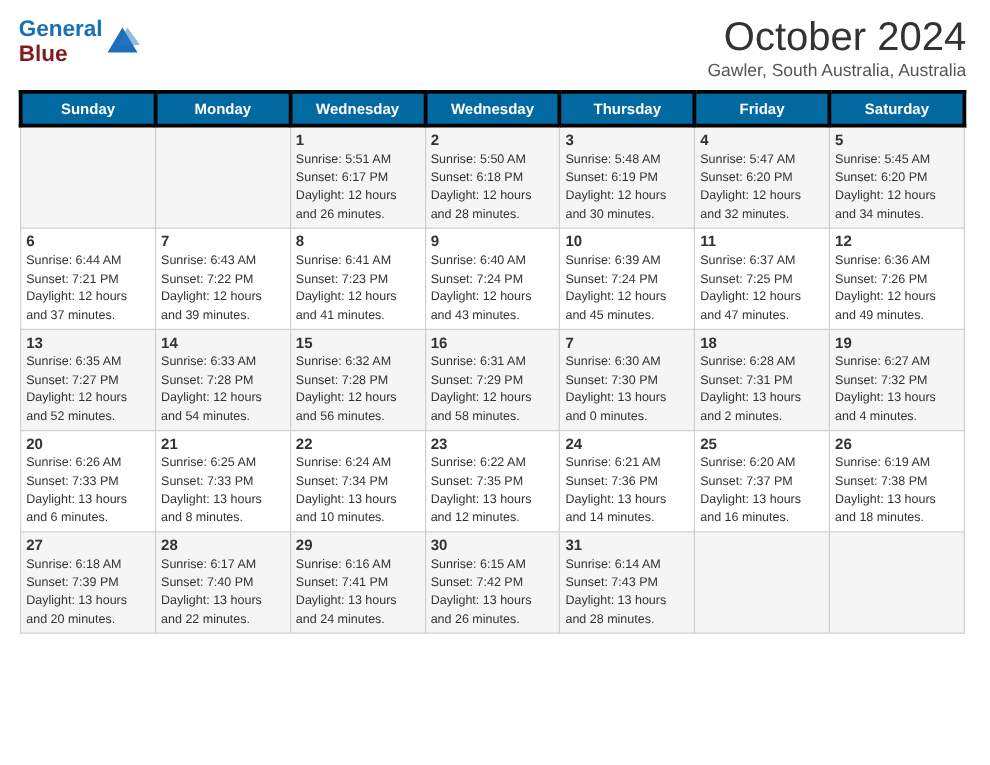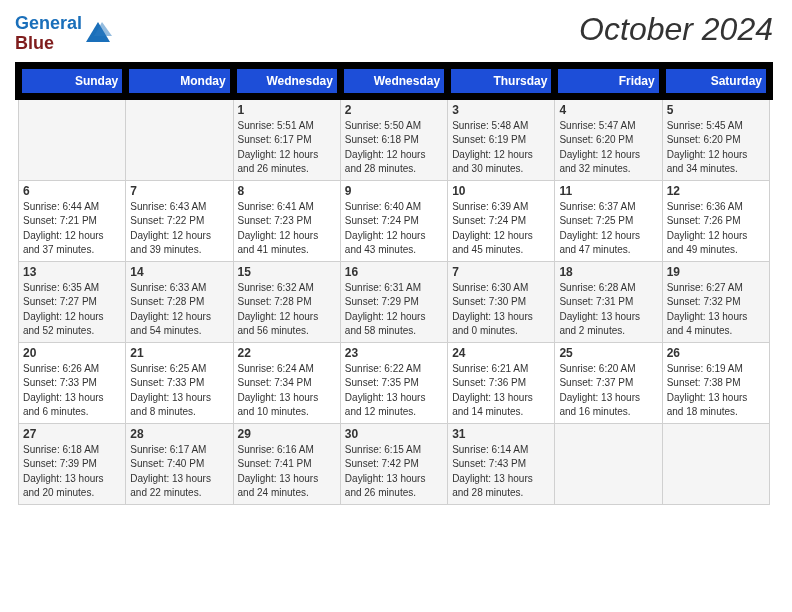--- a/index.html
+++ b/index.html
@@ -35,45 +35,44 @@
     .logo-text span {
       color: #1a6fba;
     }
     .logo-icon {
       width: 28px;
       height: 28px;
       margin-left: 2px;
     }
     .title-block {
       text-align: right;
-      font-style: italic;
     }
     .month-title {
       font-size: 32px;
       font-weight: normal;
       color: #333;
       line-height: 1.2;
     }
     .location {
       font-size: 14px;
       color: #555;
     }
     table {
       width: 100%;
       border-collapse: collapse;
       table-layout: fixed;
     }
     thead tr th {
-      background-color: #1d4ed8;
+      background-color: #0369a1;
       color: #fff;
       font-size: 12px;
       font-weight: bold;
       padding: 5px 4px;
-      text-align: right;
-      border: 7px solid #000000;
+      text-align: center;
+      border: 3px solid #000000;
     }
     tbody tr td {
       vertical-align: top;
       border: 1px solid #d0d0d0;
       padding: 3px 4px 3px 4px;
       font-size: 10.2px;
       color: #333;
       height: 80px;
     }
     tbody tr:nth-child(odd) td {
@@ -111,20 +110,21 @@
         </div>
       </div>
 
       <svg class="logo-icon" viewBox="0 0 28 28">
         <polygon points="14,2 26,22 2,22" fill="#1a6fba"></polygon>
         <polygon points="18,2 28,16 10,16" fill="#2979c0" opacity="0.5"></polygon>
       </svg>
     </div>
     <div class="title-block">
       <div class="month-title">October 2024</div>
+      <div class="location">Gawler, South Australia, Australia</div>
     </div>
   </div>
 
   <table>
     <thead>
       <tr>
       <th>Sunday</th>
           <th>Monday</th>
           <th>Wednesday</th>
           <th>Wednesday</th>

